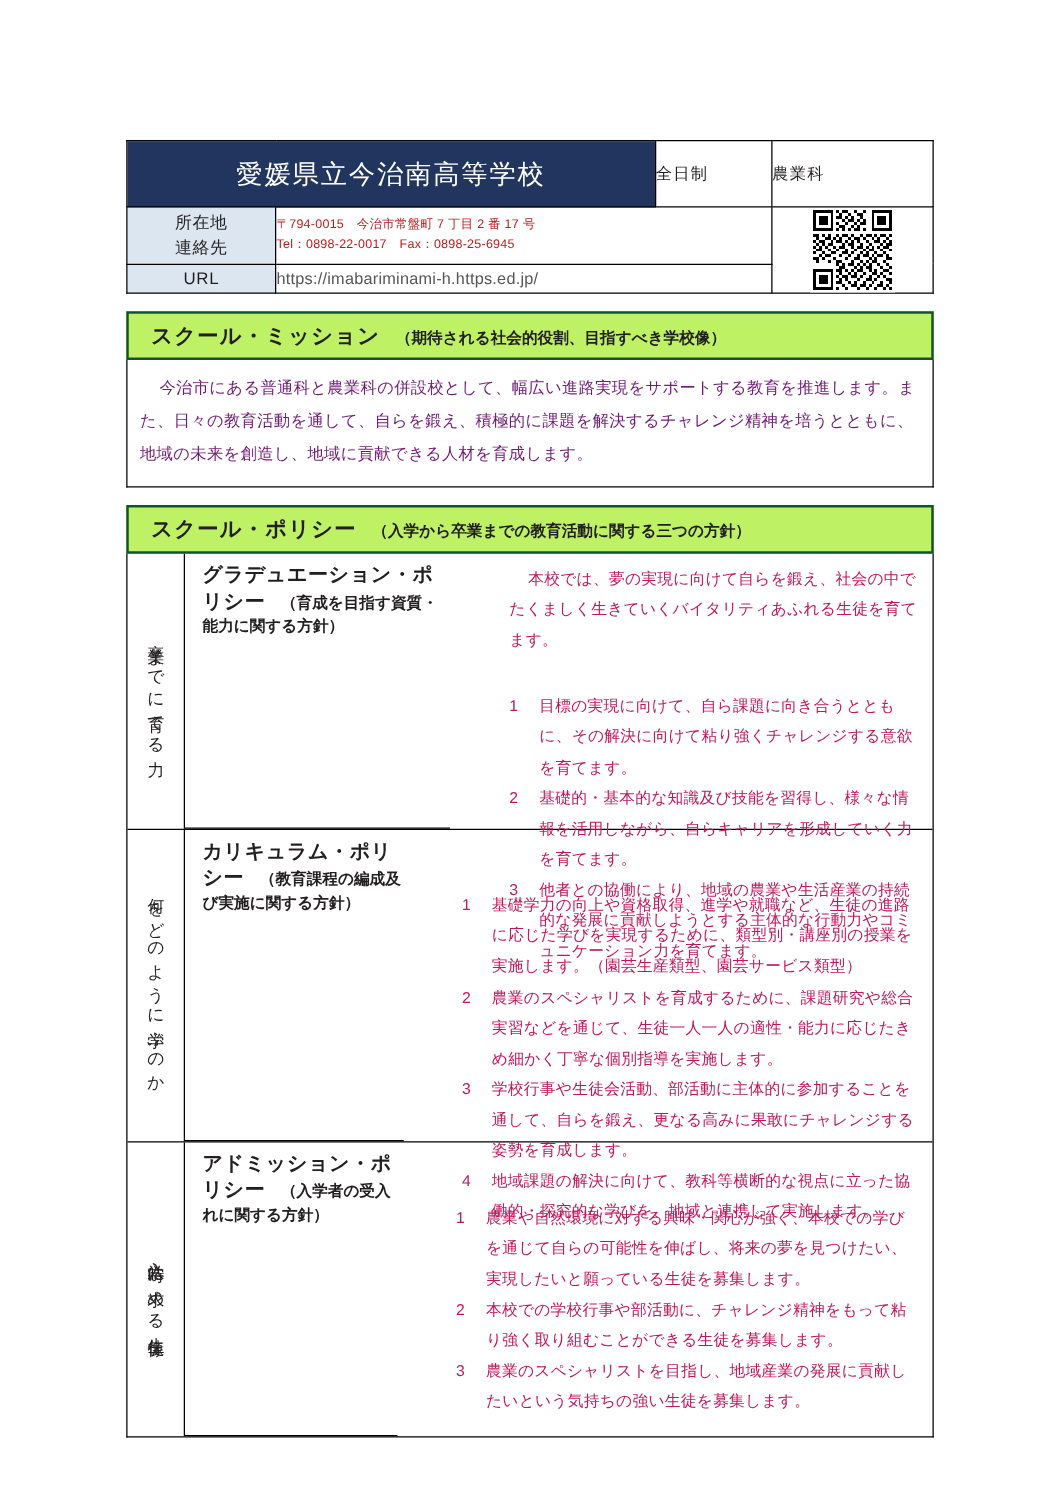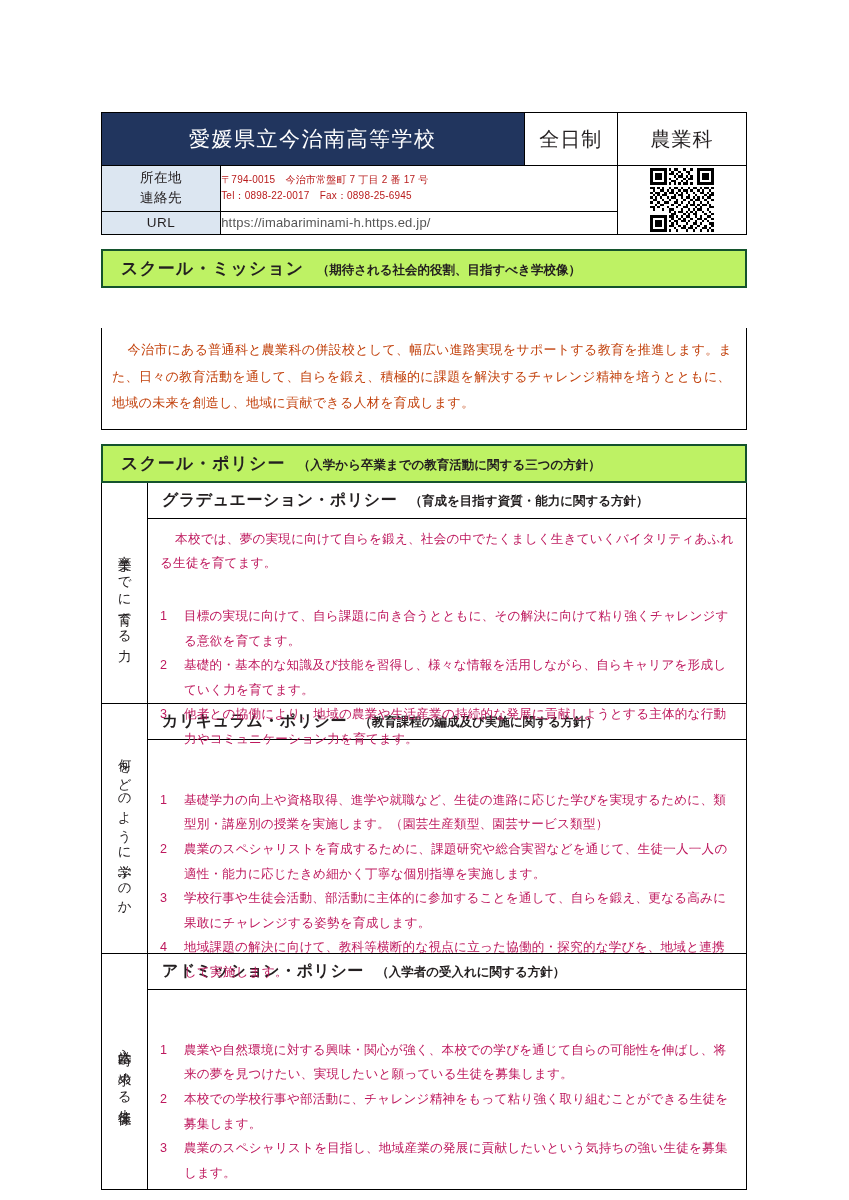--- a/index.html
+++ b/index.html
@@ -38,22 +38,22 @@
   .school-title {
     background: #21355e;
     color: #ffffff;
     text-align: center;
     font-size: 21px;
     letter-spacing: 1.5px;
     height: 52px;
     border: 1px solid #21355e;
   }
   .course-cell {
-    text-align: center;
-    font-size: 20px;
+    text-align: left;
+    font-size: 13px;
     letter-spacing: 1px;
     height: 52px;
   }
   .lbl-cell {
     background: #dce6f1;
     text-align: center;
     font-size: 13.5px;
     line-height: 1.5;
     letter-spacing: .5px;
   }
@@ -98,24 +98,23 @@
     letter-spacing: 0px;
     margin-left: 8px;
   }
 
   .mission-body {
     border: 1px solid #000000;
     border-top: none;
     box-sizing: border-box;
     padding: 9px 10px 12px 10px;
     font-size: 13px;
-    color: #c2410c;
+    color: #701a75;
     line-height: 2.05;
     letter-spacing: .3px;
-    margin-top: 40px;
   }
   .mission-body p { margin: 0; text-indent: 1.2em; }
 
   
   .policy-wrap {
     border: 1px solid #000000;
     border-top: none;
     box-sizing: border-box;
     display: flex;
     flex-direction: column;
@@ -140,22 +139,23 @@
     text-orientation: upright;
     font-size: 13.5px;
     letter-spacing: 2px;
     line-height: 1;
     white-space: nowrap;
   }
 
   .policy-main {
     flex: 1 1 auto;
     display: flex;
-    flex-direction: column;
+    flex-direction: row;
     min-width: 0;
+    gap: 35px;
   }
   .policy-head {
     border-bottom: 1px solid #000000;
     padding: 7px 0 7px 14px;
     box-sizing: border-box;
   }
   .policy-head .ttl {
     font-size: 16px;
     font-weight: bold;
     letter-spacing: .5px;

